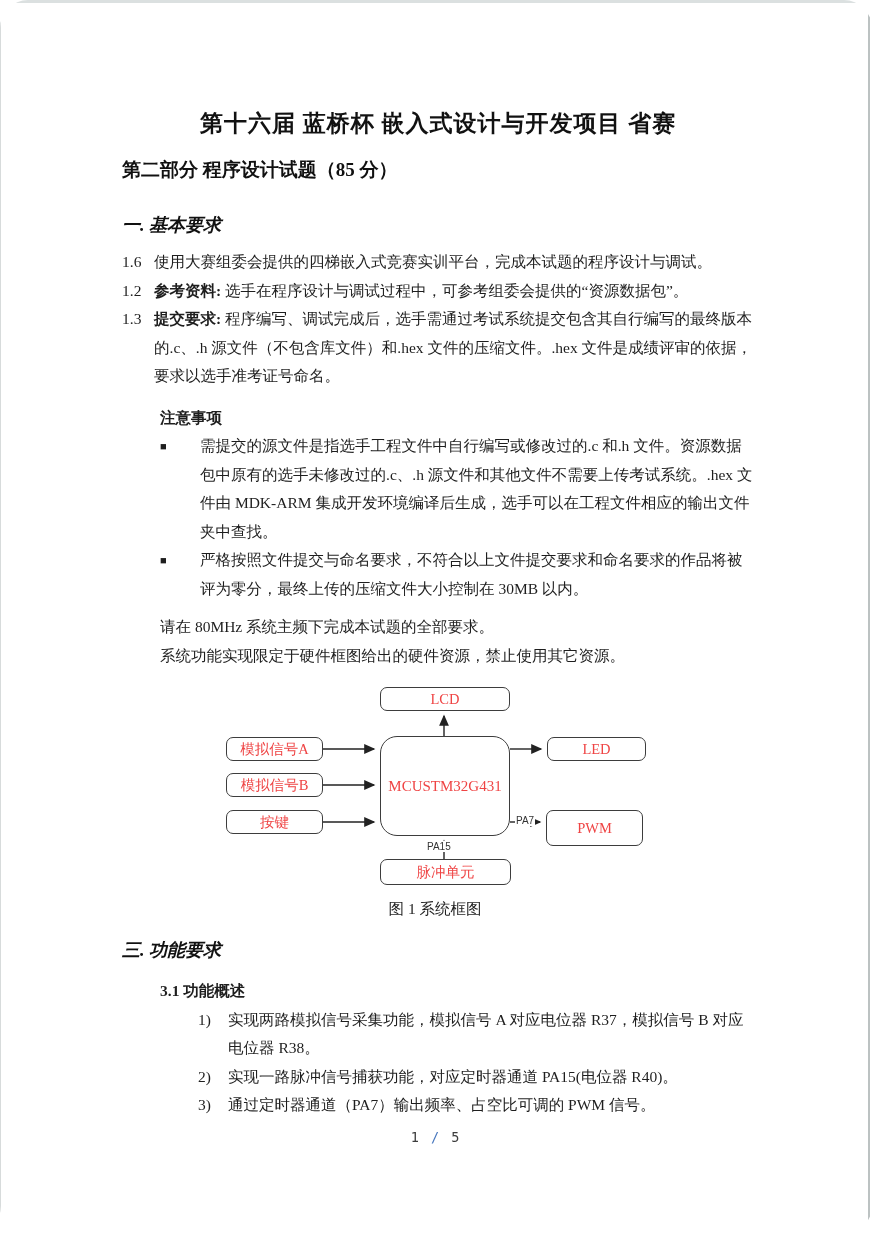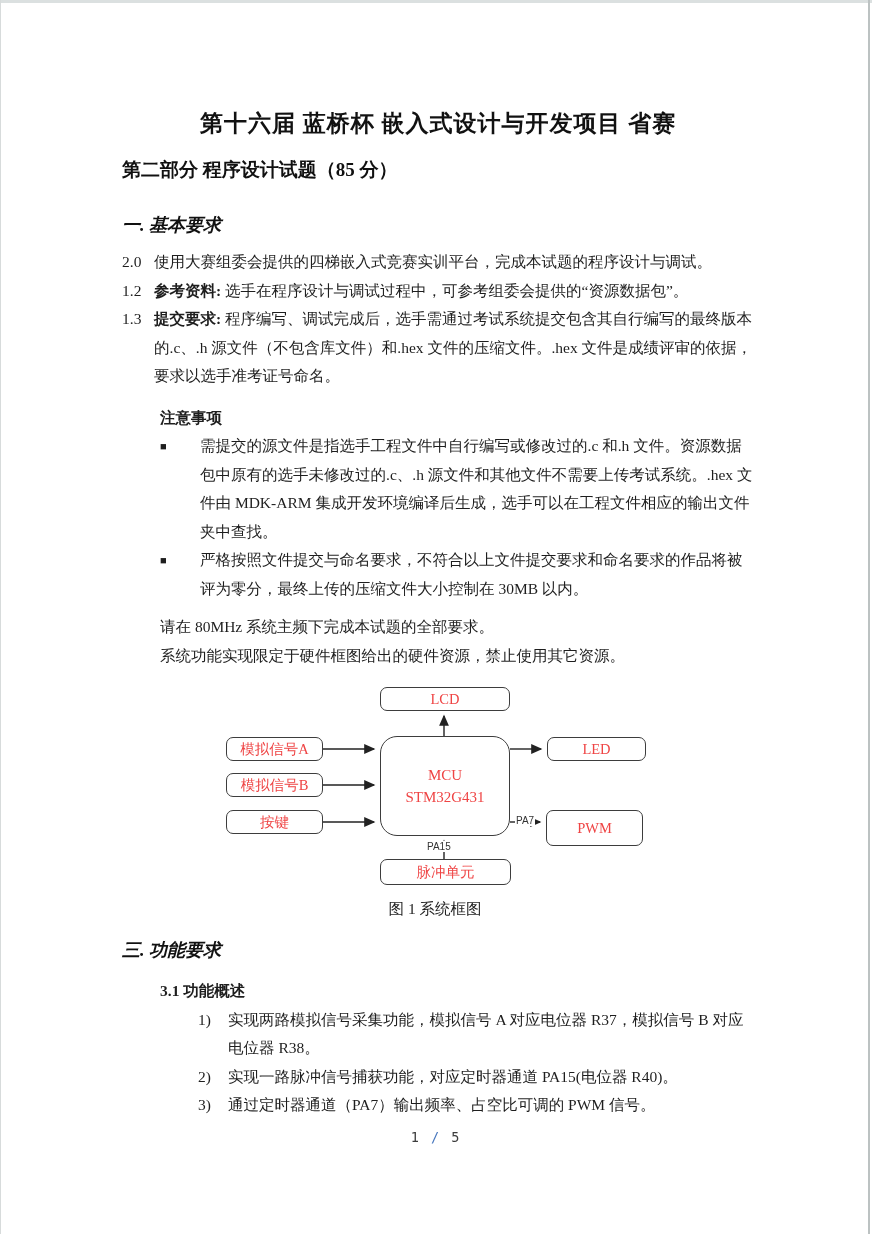--- a/index.html
+++ b/index.html
@@ -4,20 +4,21 @@
 <style>
   html,body { margin:0; padding:0; background:#ffffff; }
   .page {
     position:relative;
     width:872px; height:1234px;
     background:#ffffff;
     font-family:"Liberation Serif", serif;
     color:#1e1e1e;
     overflow:hidden;
     margin:0 auto;
+    border-radius:28px;
   }
   .top-strip { position:absolute; top:0; left:0; right:0; height:3px; background:#dbe0e0; }
   .edge-left  { position:absolute; left:0; top:0; bottom:0; width:1px; background:#d7dbdb; }
   .edge-right { position:absolute; right:2px; top:0; bottom:0; width:2px; background:#bcc2c2; }
 
   .content { padding:108px 118px 0 122px; }
 
   .doc-title {
     margin:0; text-align:center;
     font-size:23px; font-weight:bold; line-height:32px;
@@ -52,21 +53,21 @@
     position:relative; width:490px; height:206px;
     margin:14px 0 0 68px;
   }
   .diagram svg.arrows { position:absolute; left:0; top:0; width:490px; height:206px; }
   .dbox {
     position:absolute; box-sizing:border-box;
     border:1.4px solid #3d3d3d; border-radius:7px; background:#fff;
     display:flex; align-items:center; justify-content:center;
     font-size:14.5px; color:#ef4444; line-height:1;
   }
-  .dbox.mcu { border-radius:17px; flex-direction:column; font-size:15px; line-height:22px; }
+  .dbox.mcu { border-radius:17px; flex-direction:row; font-size:15px; line-height:22px; }
   .pin-label {
     position:absolute; background:#fff; padding:0 1px;
     font-family:"Liberation Sans", sans-serif; font-size:10px; color:#333;
   }
   .fig-caption {
     width:490px; margin:8px 0 0 68px; text-align:center;
     font-size:15.5px; line-height:22px;
   }
 
   .sub-heading { font-weight:bold; font-size:15.5px; line-height:28.5px; margin:14px 0 0 38px; }
@@ -91,21 +92,21 @@
 
   <div class="content">
 
     <h1 class="doc-title">第十六届 蓝桥杯 嵌入式设计与开发项目 省赛</h1>
     <h2 class="doc-subtitle">第二部分 程序设计试题（85 分）</h2>
 
     <div class="sec-heading">一. 基本要求</div>
 
     <div class="items body-line">
       <div class="item">
-        <span class="num">2.0</span>
+        <span class="num">1.6</span>
         <span class="bd">使用大赛组委会提供的四梯嵌入式竞赛实训平台，完成本试题的程序设计与调试。</span>
       </div>
       <div class="item">
         <span class="num">1.2</span>
         <span class="bd"><span class="inline-label">参考资料: </span><span>选手在程序设计与调试过程中，可参考组委会提供的“资源数据包”。</span></span>
       </div>
       <div class="item">
         <span class="num">1.3</span>
         <span class="bd"><span class="inline-label">提交要求: </span><span>程序编写、调试完成后，选手需通过考试系统提交包含其自行编写的最终版本的.c、.h 源文件（不包含库文件）和.hex 文件的压缩文件。.hex 文件是成绩评审的依据，要求以选手准考证号命名。</span></span>
       </div>

